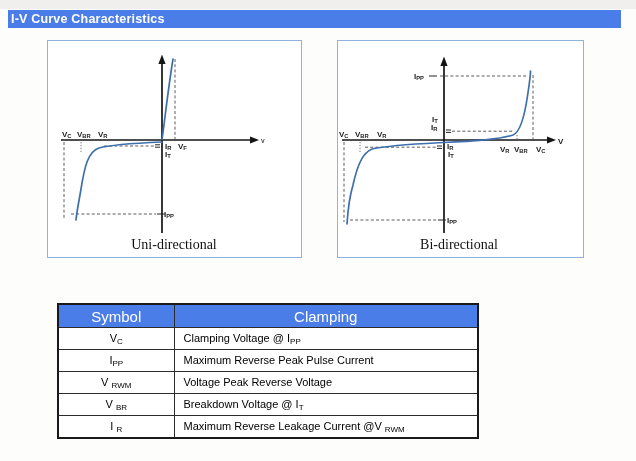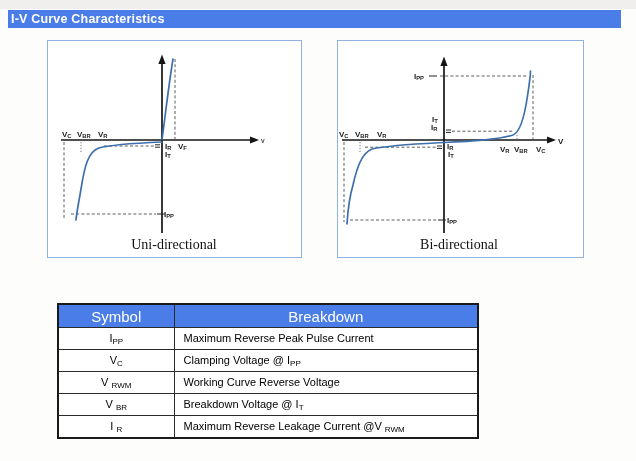--- a/index.html
+++ b/index.html
@@ -114,35 +114,35 @@
   </div>
 
   <table class="params">
     <colgroup>
         <col style="width:116px">
         <col style="width:304px">
       </colgroup>
     <thead>
       <tr>
         <th>Symbol</th>
-        <th>Breakdown</th>
+        <th>Clamping</th>
       </tr>
     </thead>
     <tbody>
+      <tr>
+        <td class="sym"><span>V</span><span class="sub">C</span></td>
+        <td class="param"><span>Clamping Voltage @ I</span><span class="sub">PP</span></td>
+      </tr>
       <tr>
         <td class="sym"><span>I</span><span class="sub">PP</span></td>
         <td class="param"><span>Maximum Reverse Peak Pulse Current</span><span class="sub"></span></td>
       </tr>
       <tr>
-        <td class="sym"><span>V</span><span class="sub">C</span></td>
-        <td class="param"><span>Clamping Voltage @ I</span><span class="sub">PP</span></td>
-      </tr>
-      <tr>
         <td class="sym"><span>V </span><span class="sub">RWM</span></td>
-        <td class="param"><span>Working Curve Reverse Voltage</span><span class="sub"></span></td>
+        <td class="param"><span>Voltage Peak Reverse Voltage</span><span class="sub"></span></td>
       </tr>
       <tr>
         <td class="sym"><span>V </span><span class="sub">BR</span></td>
         <td class="param"><span>Breakdown Voltage @ I</span><span class="sub">T</span></td>
       </tr>
       <tr>
         <td class="sym"><span>I </span><span class="sub">R</span></td>
         <td class="param"><span>Maximum Reverse Leakage Current @V </span><span class="sub">RWM</span></td>
       </tr>
     </tbody>

